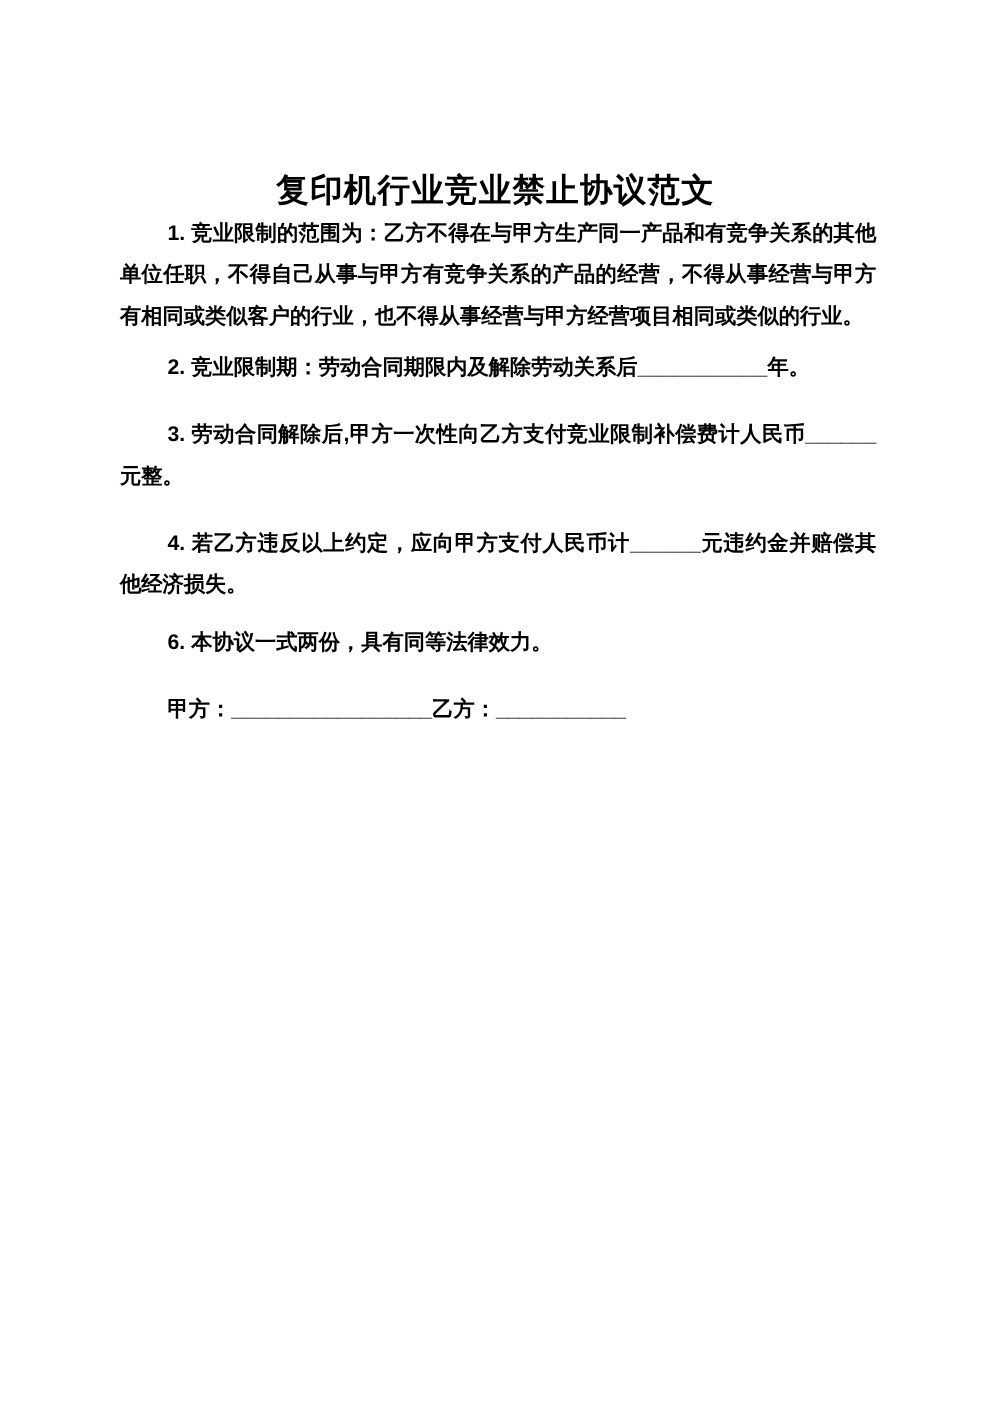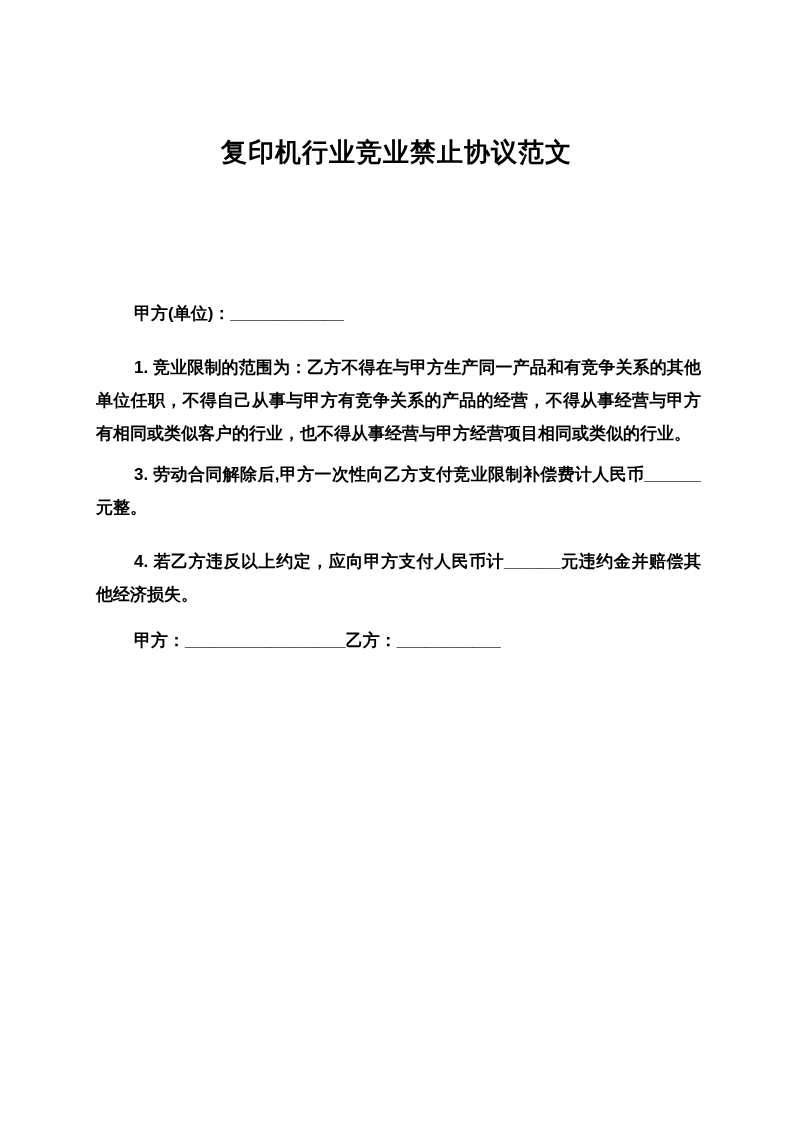--- a/index.html
+++ b/index.html
@@ -60,32 +60,33 @@
 </style>
 </head>
 <body>
 
 <div class="page">
 
   <h1 class="doc-title">复印机行业竞业禁止协议范文</h1>
 
   <div class="content">
 
-    <p class="first-block">甲方(单位)：____________</p>
 
 
 
     <p class="tight-after">1. 竞业限制的范围为：乙方不得在与甲方生产同一产品和有竞争关系的其他单位任职，不得自己从事与甲方有竞争关系的产品的经营，不得从事经营与甲方有相同或类似客户的行业，也不得从事经营与甲方经营项目相同或类似的行业。</p>
 
+    <p>2. 竞业限制期：劳动合同期限内及解除劳动关系后___________年。</p>
 
     <p>3. 劳动合同解除后,甲方一次性向乙方支付竞业限制补偿费计人民币______元整。</p>
 
     <p class="mid-after">4. 若乙方违反以上约定，应向甲方支付人民币计______元违约金并赔偿其他经济损失。</p>
 
 
+    <p>6. 本协议一式两份，具有同等法律效力。</p>
 
     <p>甲方：_________________乙方：___________</p>
 
 
   </div>
 
   <div class="page-footer">1</div>
 
 </div>
 

